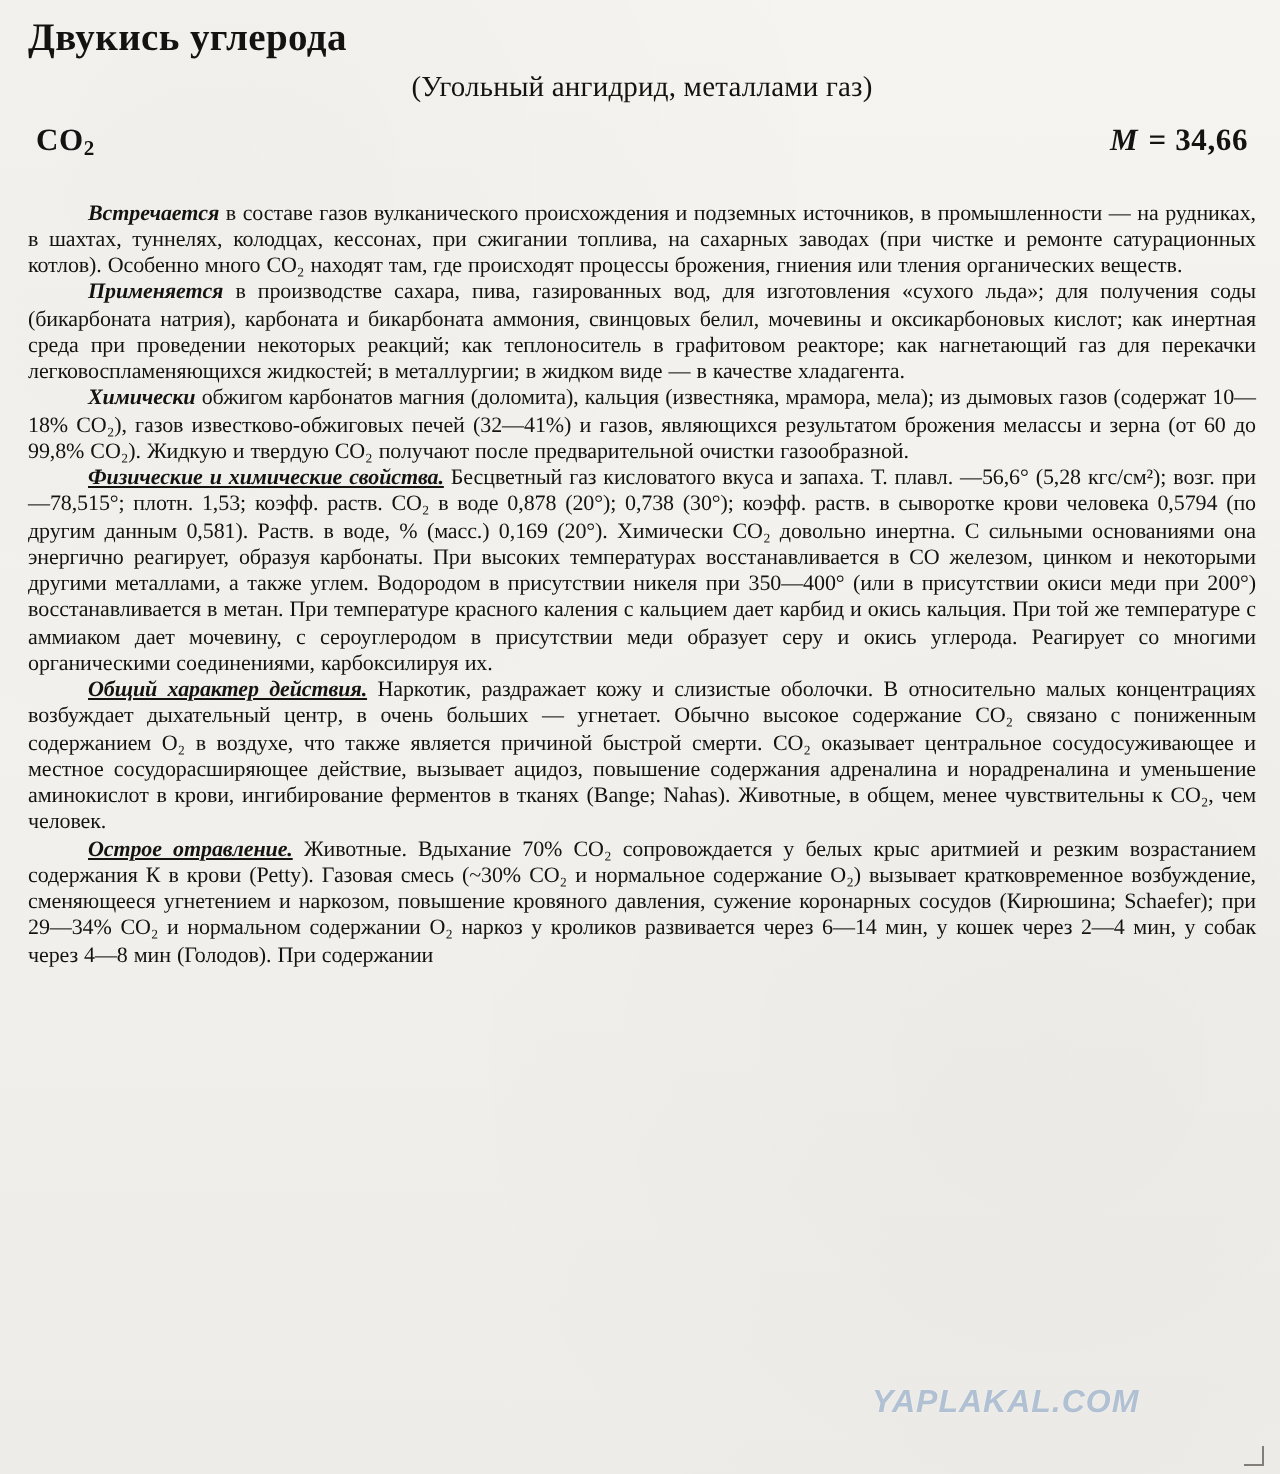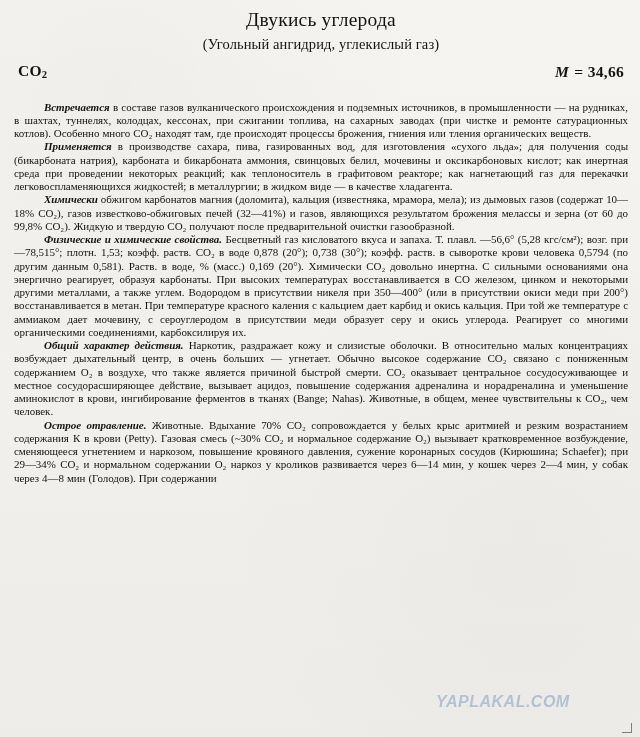--- a/index.html
+++ b/index.html
@@ -22,38 +22,37 @@
     width: 640px;
     height: 737px;
     box-sizing: border-box;
     padding: 6px 12px 0 14px;
     background:
       radial-gradient(circle at 18% 12%, rgba(0,0,0,0.018) 0%, rgba(0,0,0,0) 38%),
       radial-gradient(circle at 82% 72%, rgba(0,0,0,0.02) 0%, rgba(0,0,0,0) 42%),
       linear-gradient(180deg, #f6f4f1 0%, #f2f0ec 55%, #eeece8 100%);
   }
   .doc-title {
-    text-align: center;
-    font-weight: normal;
+    font-weight: bold;
     font-size: 19.5px;
     letter-spacing: 0.2px;
     margin: 3px 0 0 0;
     line-height: 1.1;
   }
   .doc-subtitle {
     text-align: center;
     font-size: 14.5px;
     margin: 7px 0 0 0;
     line-height: 1.1;
     letter-spacing: 0.1px;
   }
   .formula-row {
     display: flex;
     justify-content: space-between;
-    align-items: center;
+    align-items: flex-start;
     margin: 9px 4px 0 4px;
     font-size: 15.5px;
   }
   .formula-left {
     font-weight: bold;
     letter-spacing: 0.3px;
   }
   .formula-right {
     font-weight: bold;
     letter-spacing: 0.3px;
@@ -78,20 +77,21 @@
     word-spacing: 0.3px;
     hyphens: manual;
   }
   .body-text p {
     margin: 0;
     text-indent: 30px;
   }
   .run-head-i {
     font-style: italic;
     font-weight: bold;
+    text-decoration: underline;
   }
   .run-head-b {
     font-weight: normal;
   }
   .lead-i {
     font-style: italic;
     font-weight: bold;
   }
   .watermark {
     position: absolute;
@@ -117,21 +117,21 @@
     border-bottom: 1px solid rgba(40,35,30,0.55);
   }
 </style>
 </head>
 <body>
 
 <div class="page">
 
   <h1 class="doc-title">Двукись углерода</h1>
 
-  <div class="doc-subtitle">(Угольный ангидрид, углекислый газ)</div>
+  <div class="doc-subtitle">(Угольный ангидрид, металлами газ)</div>
 
   <div class="formula-row">
     <span class="formula-left"><span>CO</span><sub>2</sub></span>
     <span class="formula-right"><span class="mvar">M</span>
       <span>=</span>
       <span>34,66</span></span>
   </div>
 
   <div class="body-text">
 

